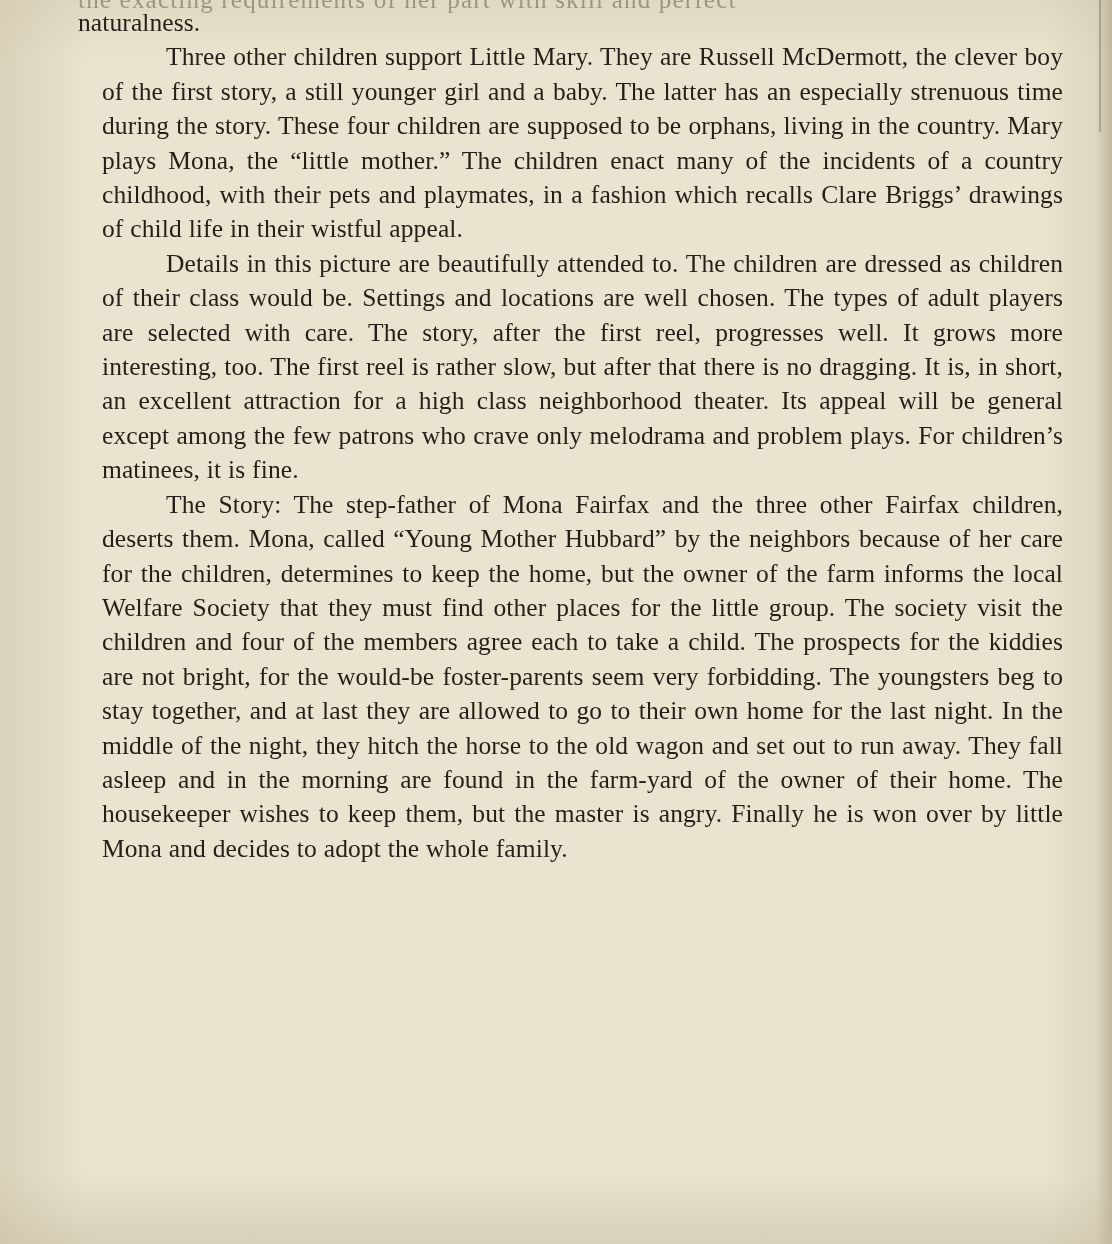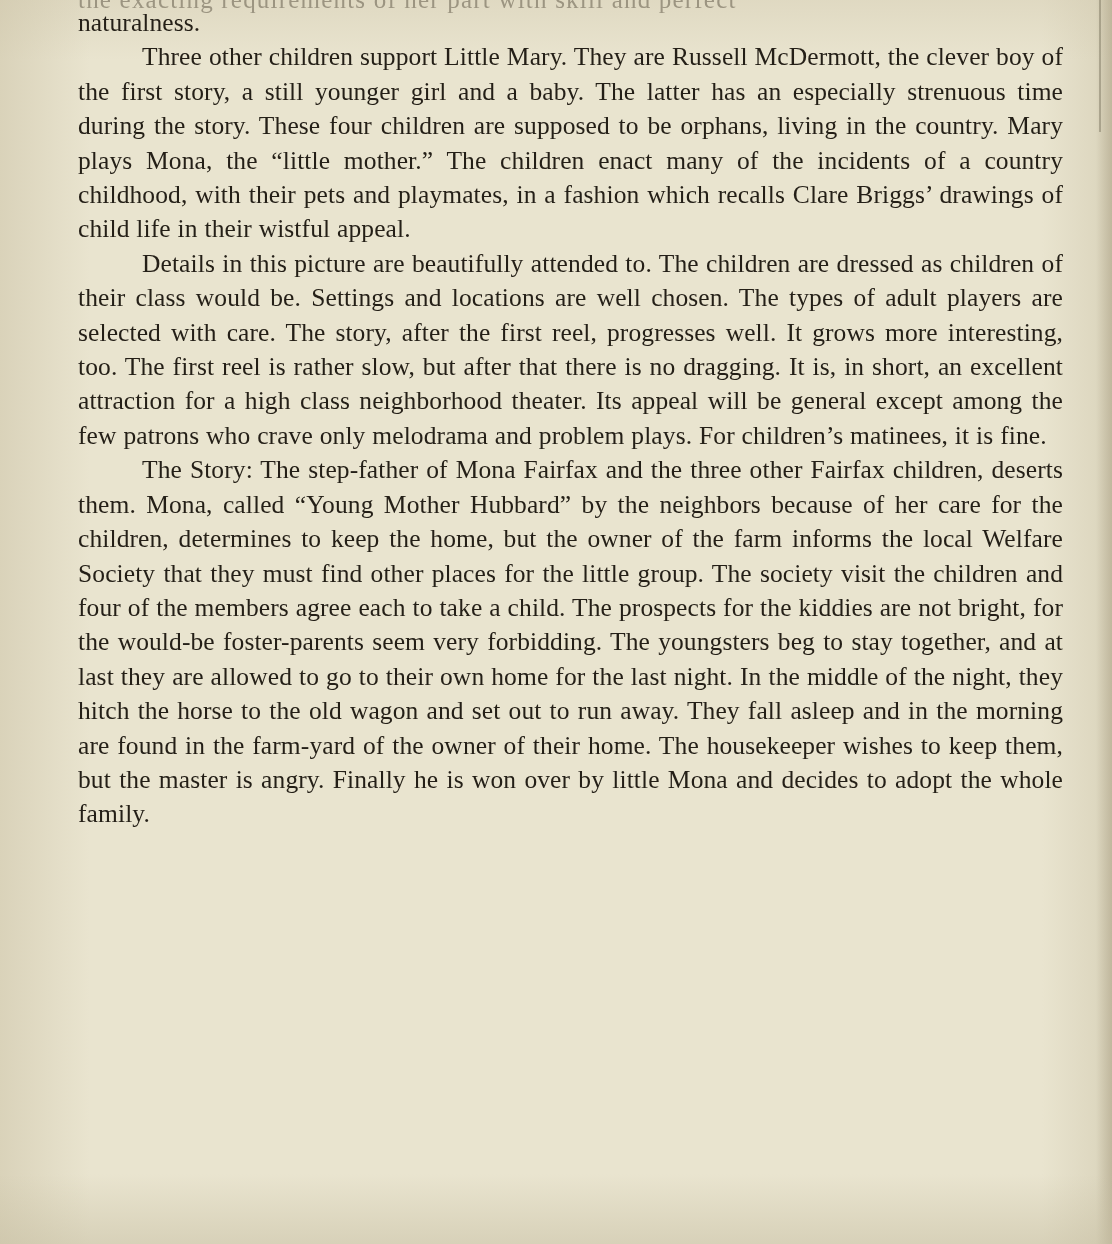--- a/index.html
+++ b/index.html
@@ -52,20 +52,21 @@
     text-align: justify;
     text-justify: inter-word;
     letter-spacing: 0.1px;
     word-spacing: 0.4px;
   }
   p.first {
     text-indent: 0;
   }
   p.indent {
     text-indent: 64px;
+    margin-left: 24px;
   }
   .body-text {
     position: absolute;
     left: 78px;
     top: 6px;
     width: 985px;
   }
   .ital {
   }
   

